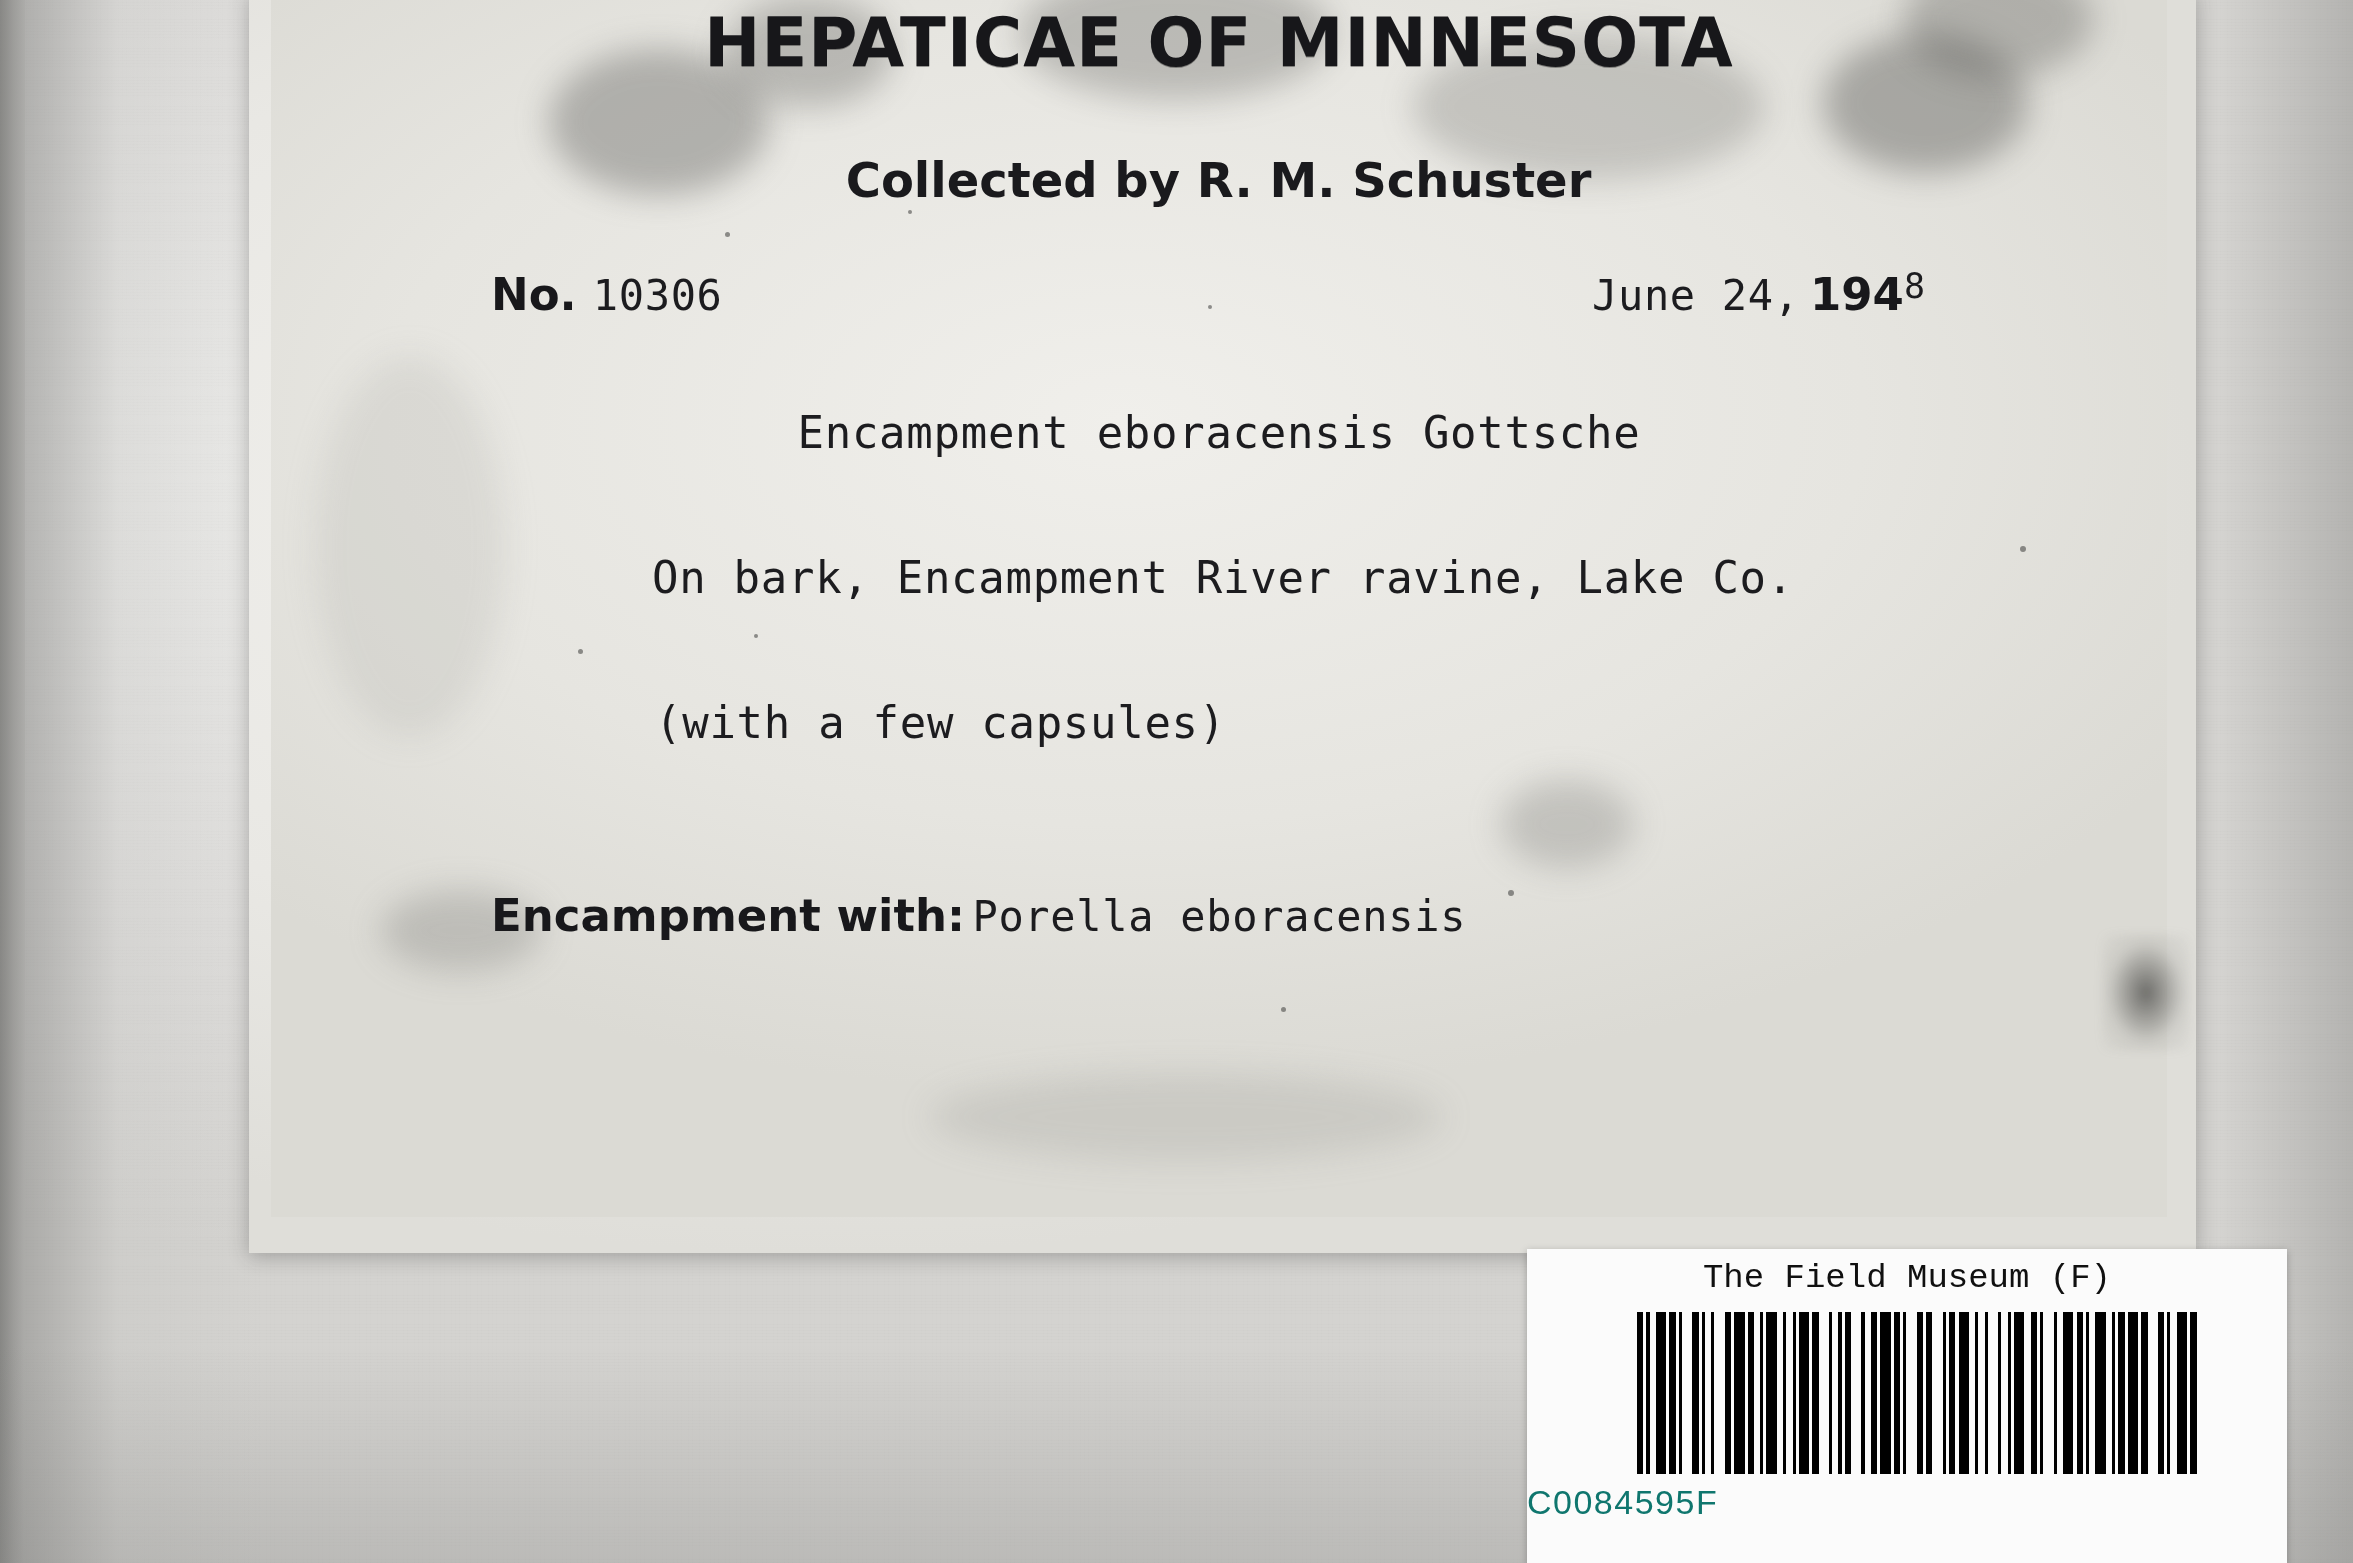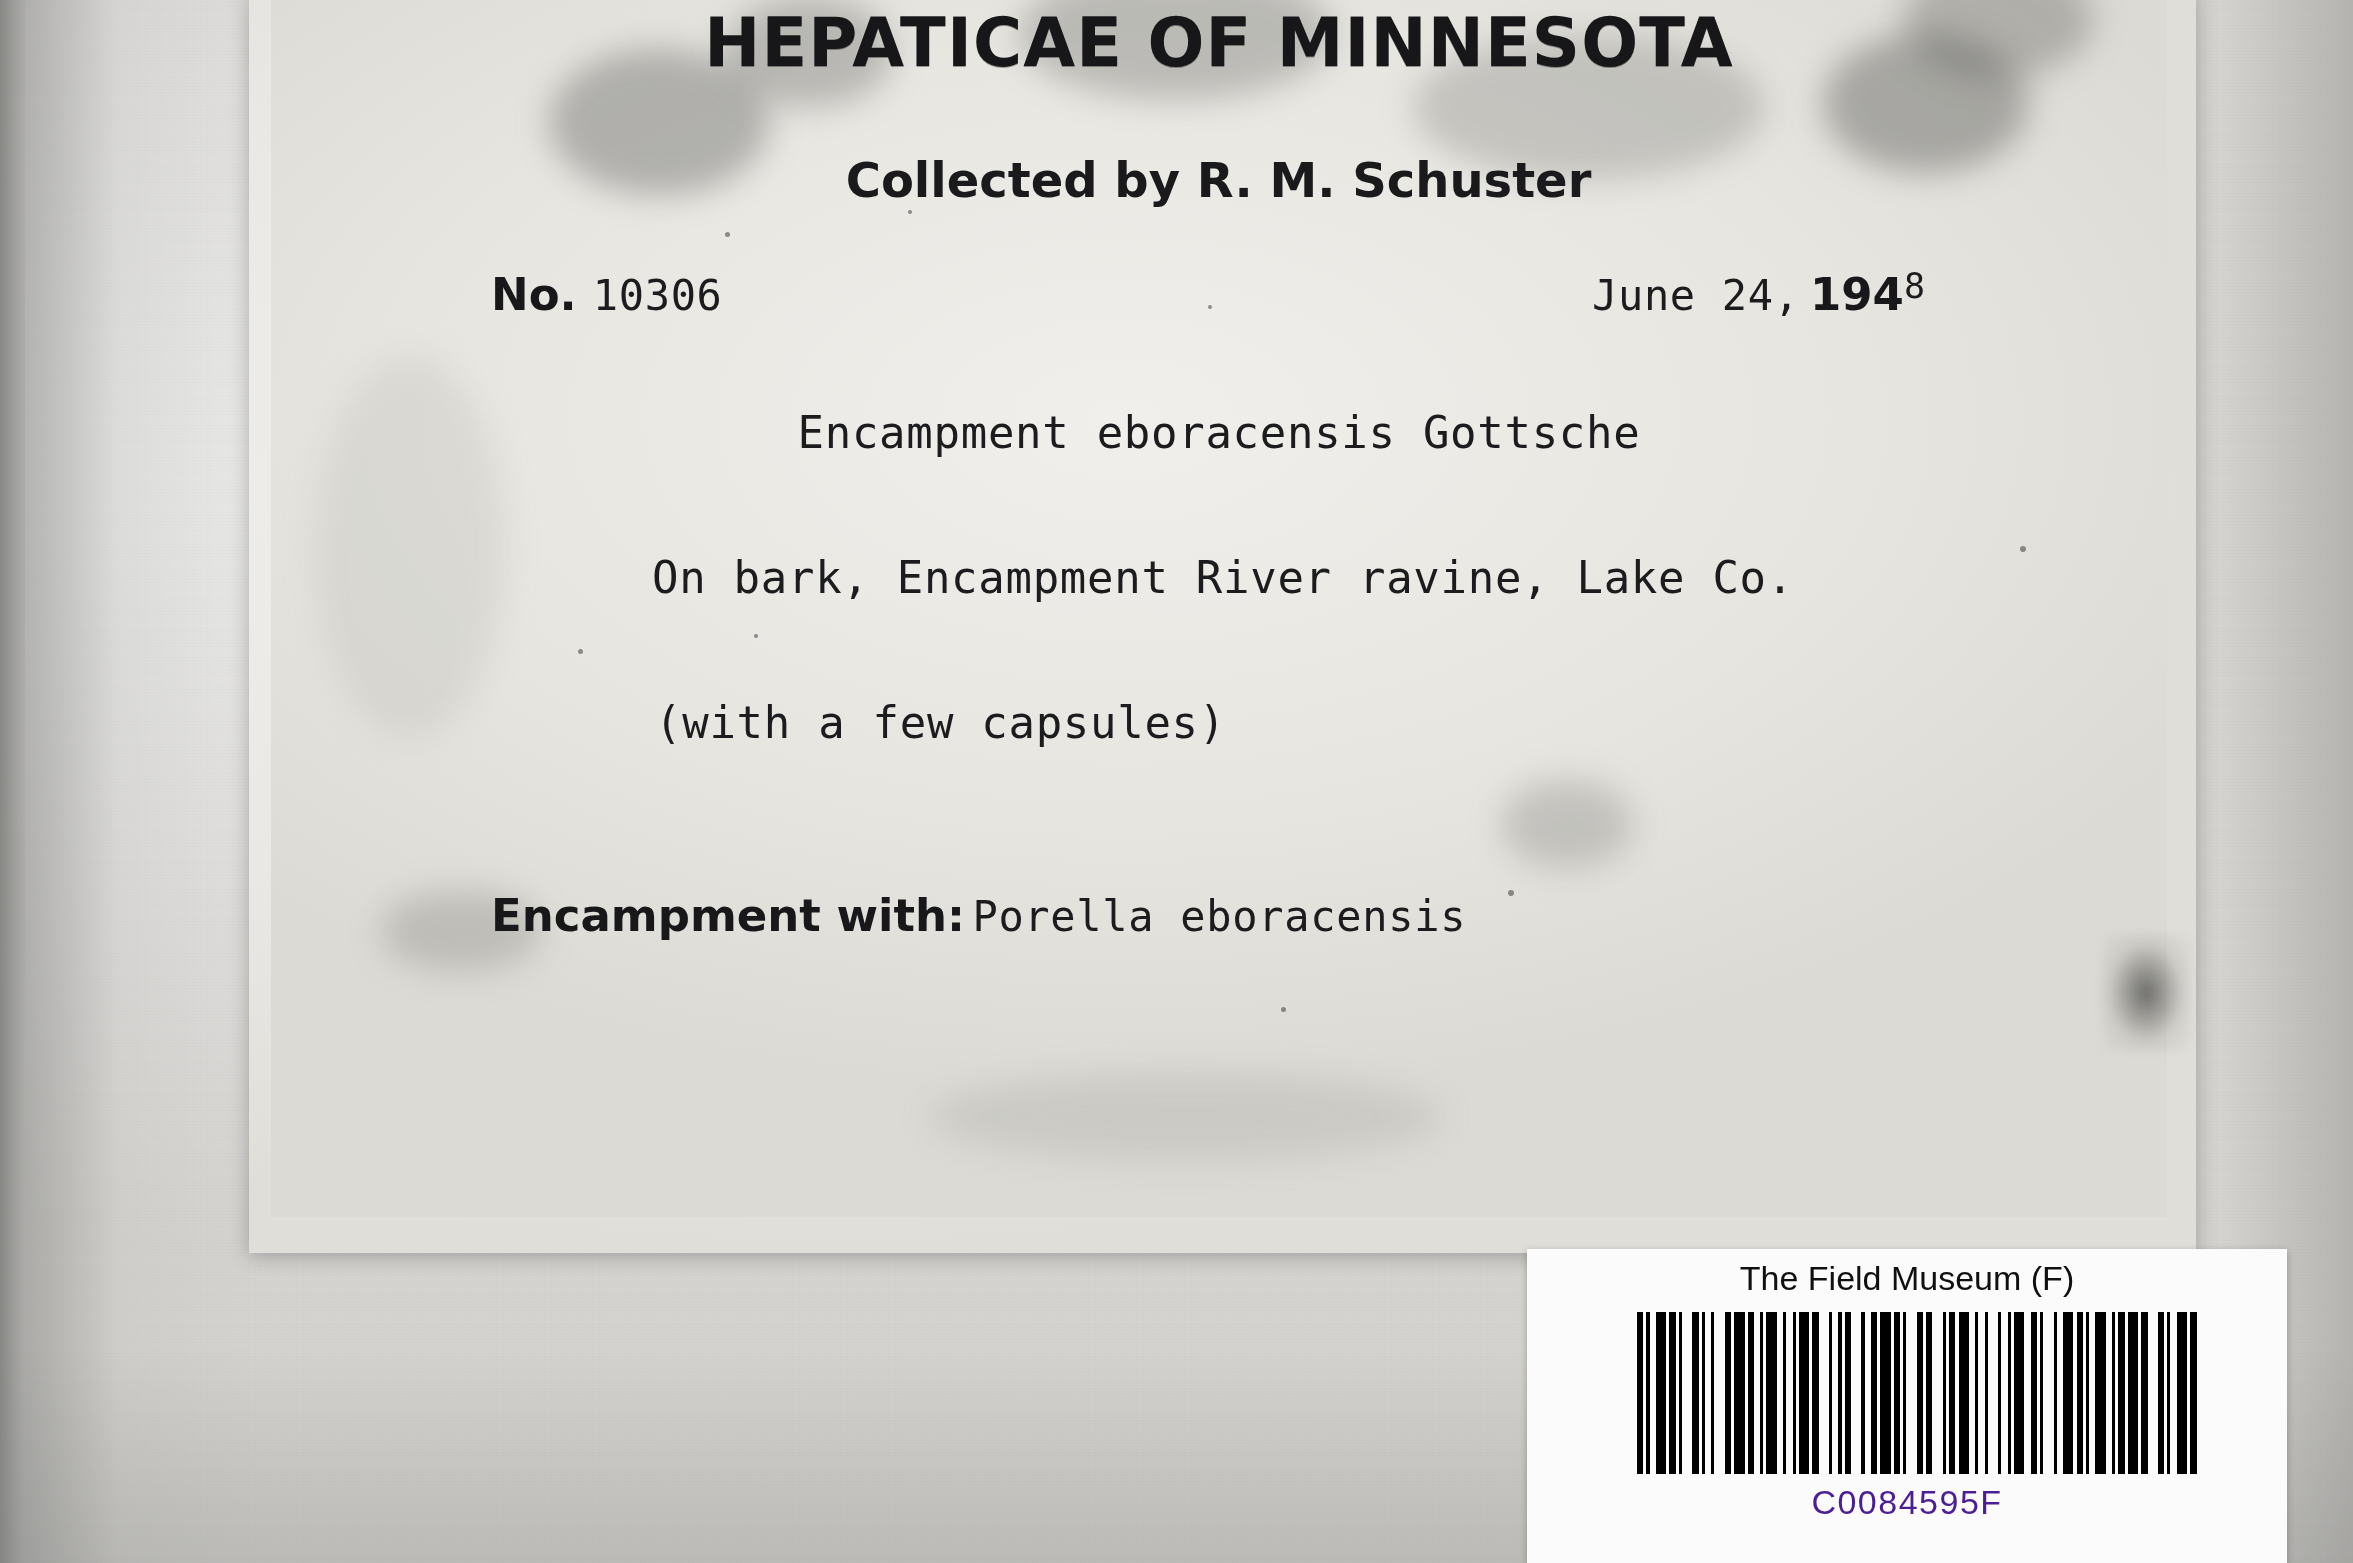--- a/index.html
+++ b/index.html
@@ -213,21 +213,21 @@
     width: 760px;
     height: 315px;
     background: #fbfbfb;
     box-shadow: 0 1.5px 7.3px rgba(0,0,0,.25);
   }
   .barcode-title {
     position: absolute;
     left: 0; right: 0;
     top: 10.2px;
     text-align: center;
-    font-family: Liberation Sans, sans-serif;
+    font-family: Liberation Mono, monospace;
     font-size: 34px;
     color: #101010;
   }
   .barcode-bars {
     position: absolute;
     left: 110px;
     top: 63px;
     width: 564px;
     height: 162px;
     display: flex;
@@ -235,25 +235,24 @@
   }
   .barcode-bars i {
     display: block;
     background: #000;
     height: 100%;
   }
   .barcode-number {
     position: absolute;
     left: 0; right: 0;
     top: 234px;
-    text-align: center;
     font-family: "Liberation Sans", sans-serif;
     font-size: 34px;
     letter-spacing: 1.5px;
-    color: #4c1d95;
+    color: #0f766e;
   }
 
   
   .corner-smudge {
     position: absolute;
     right: 5.9px;
     top: 944px;
     width: 88px;
     height: 117px;
     background: radial-gradient(ellipse at center, rgba(50,50,48,.65) 0%, rgba(120,120,116,.15) 60%, rgba(255,255,255,0) 100%);

